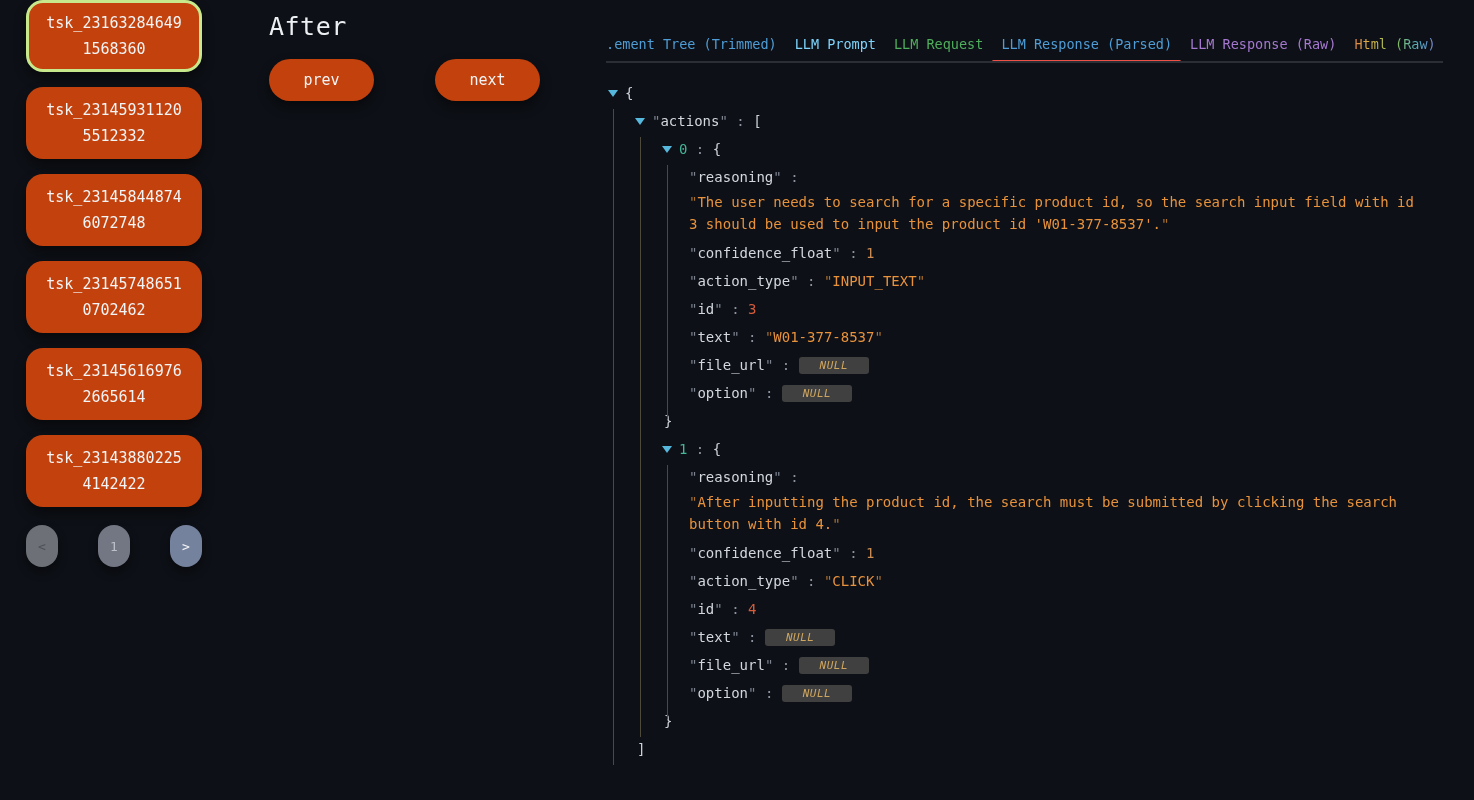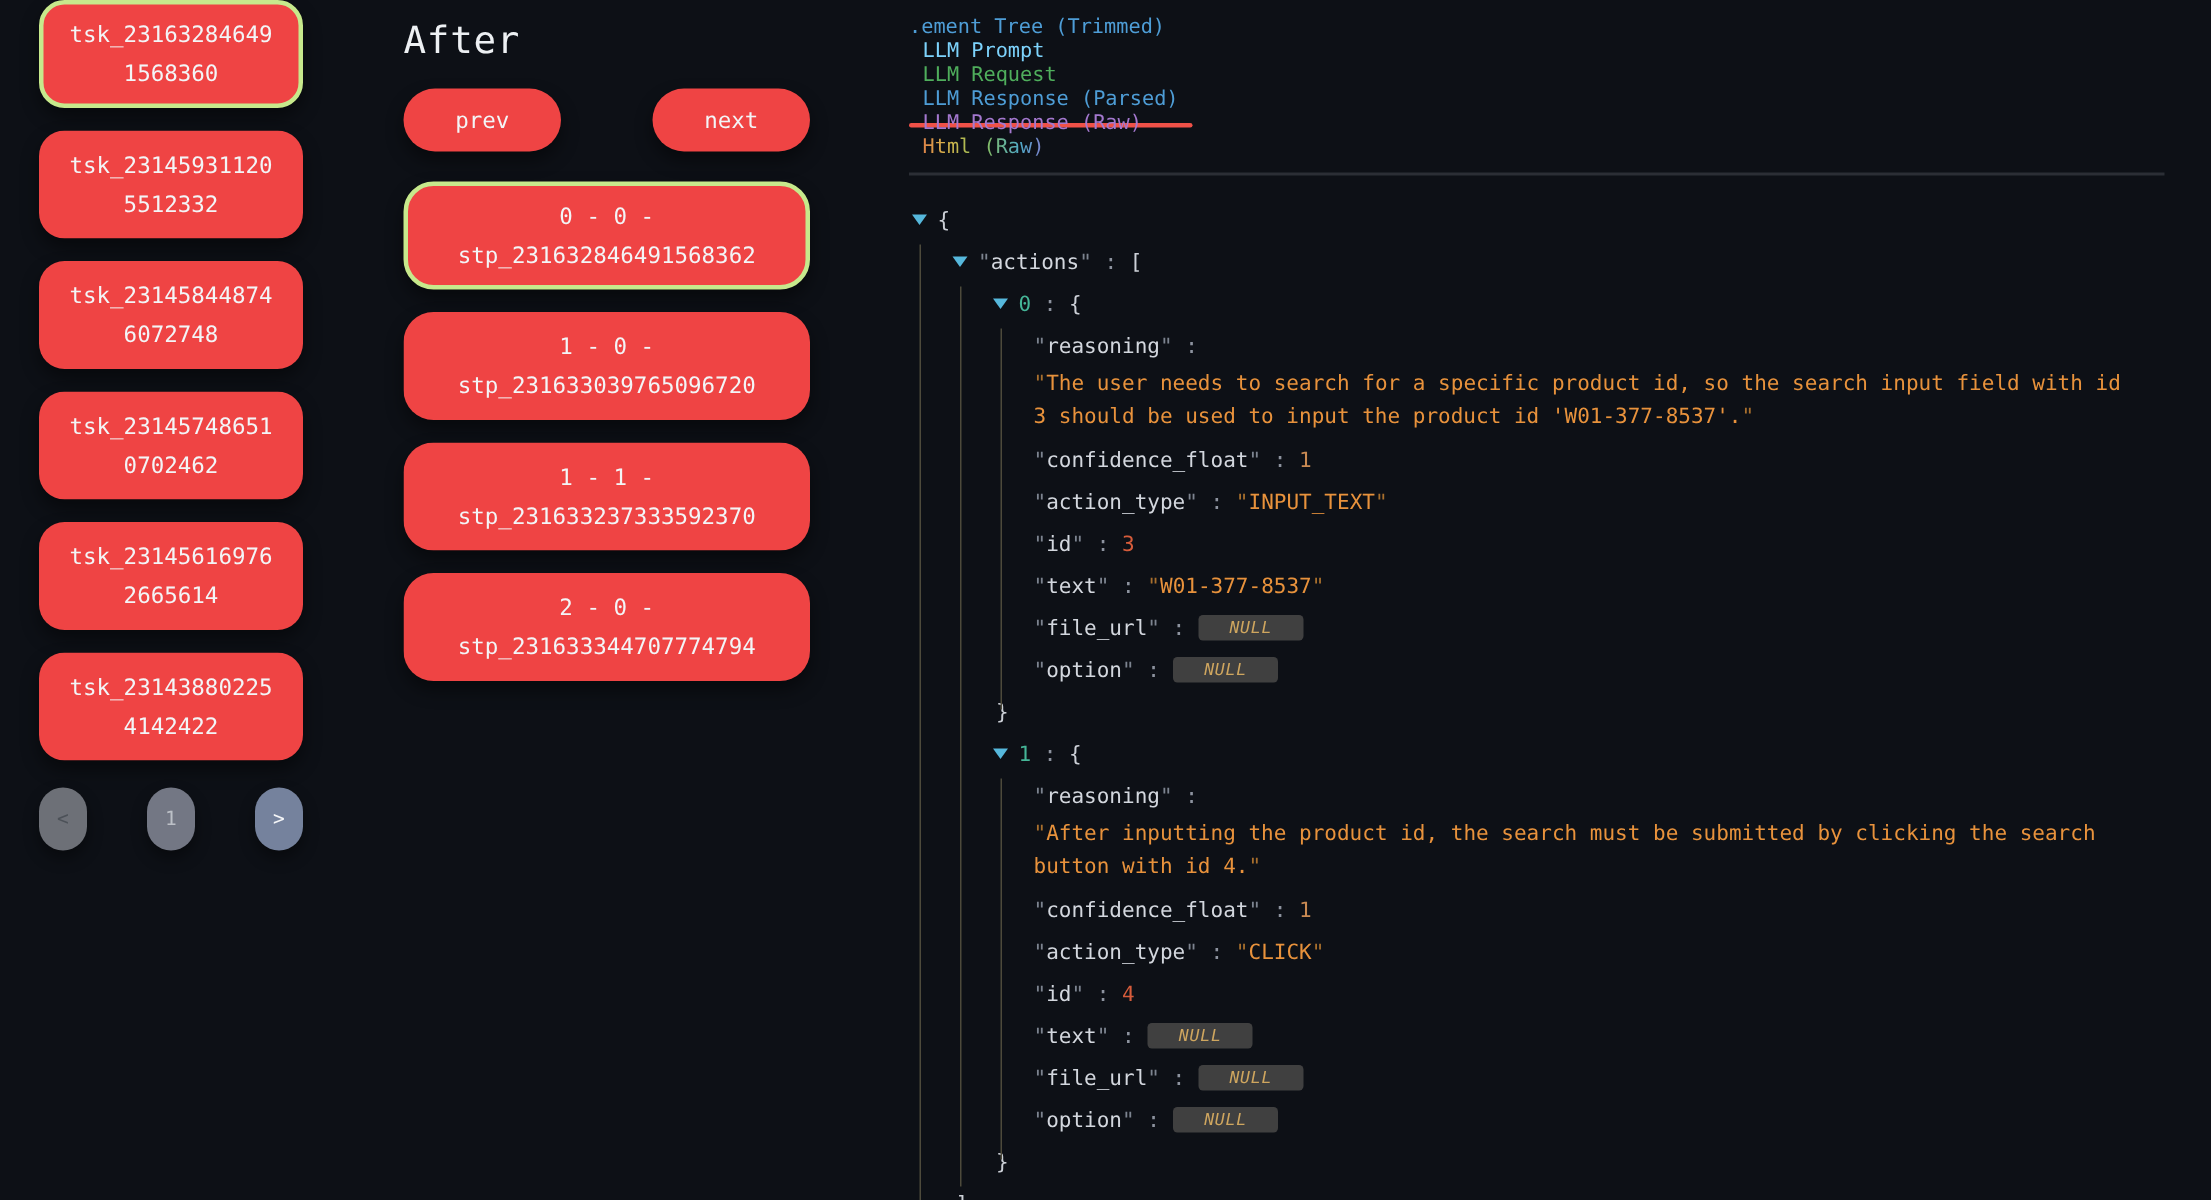--- a/index.html
+++ b/index.html
@@ -16,21 +16,21 @@
     font-weight: 500;
     letter-spacing: .5px;
     margin: 12px 0 18px 0;
   }
   .col-tasks   { position: absolute; left: 26px;  top: 0; width: 176px; }
   .col-steps   { position: absolute; left: 269px; top: 0; width: 271px; }
   .col-art     { position: absolute; left: 606px; top: 0; right: 31px; }
 
   
   .btn {
-    background: #ef4444;
+    background: #c2410c;
     color: #f3f5f7;
     border: 3px solid transparent;
     border-radius: 17px;
     box-shadow: 0 6px 12px rgba(0,0,0,.45);
     display: flex; align-items: center; justify-content: center;
     text-align: center;
     font-size: 15px; line-height: 26px;
     cursor: pointer;
     font-family: inherit;
   }
@@ -65,26 +65,25 @@
     font-family: inherit;
   }
   .page-prev { background: #6d7077; color: #4c5158; }
   .page-num  { background: #737784; color: #bcc0c7; }
   .page-next { background: #75829d; color: #f5f6f8; }
 
   
   .tabbar {
     display: flex;
     align-items: baseline;
-    margin-top: 10px;
+    margin-top: 36px;
     padding-bottom: 9px;
     border-bottom: 2px solid #2b2e35;
     white-space: nowrap;
     overflow: hidden;
-    flex-direction: column;
   }
   .tab {
     font-size: 13.5px;
     padding: 0 9px;
     position: relative;
     cursor: pointer;
   }
   .tab:first-child { padding-left: 0; }
   .tab.active::after {
     content: "";
@@ -163,26 +162,20 @@
     <button class="page-pill page-next">&gt;</button>
   </div>
 </div>
 
 <div class="col-steps">
   <div class="col-title">After</div>
   <div class="pn-row">
     <button class="btn pill-btn">prev</button>
     <button class="btn pill-btn">next</button>
   </div>
-  <div id="steps-list">
-      <button class="btn step-btn selected">0 - 0 - stp_231632846491568362</button>
-      <button class="btn step-btn">1 - 0 - stp_231633039765096720</button>
-      <button class="btn step-btn">1 - 1 - stp_231633237333592370</button>
-      <button class="btn step-btn">2 - 0 - stp_231633344707774794</button>
-    </div>
 </div>
 
 <div class="col-art">
   <div id="tabbar" class="tabbar">
       <span class="tab" style="color: rgb(78, 157, 214);">.ement Tree (Trimmed)</span>
       <span class="tab" style="color: #7dd3fc;">LLM Prompt</span>
       <span class="tab" style="color: rgb(79, 174, 92);">LLM Request</span>
       <span class="tab active" style="color: rgb(78, 157, 214);">LLM Response (Parsed)</span>
       <span class="tab" style="color: rgb(164, 120, 207);">LLM Response (Raw)</span>
       <span class="tab tab-rainbow">Html (Raw)</span>

